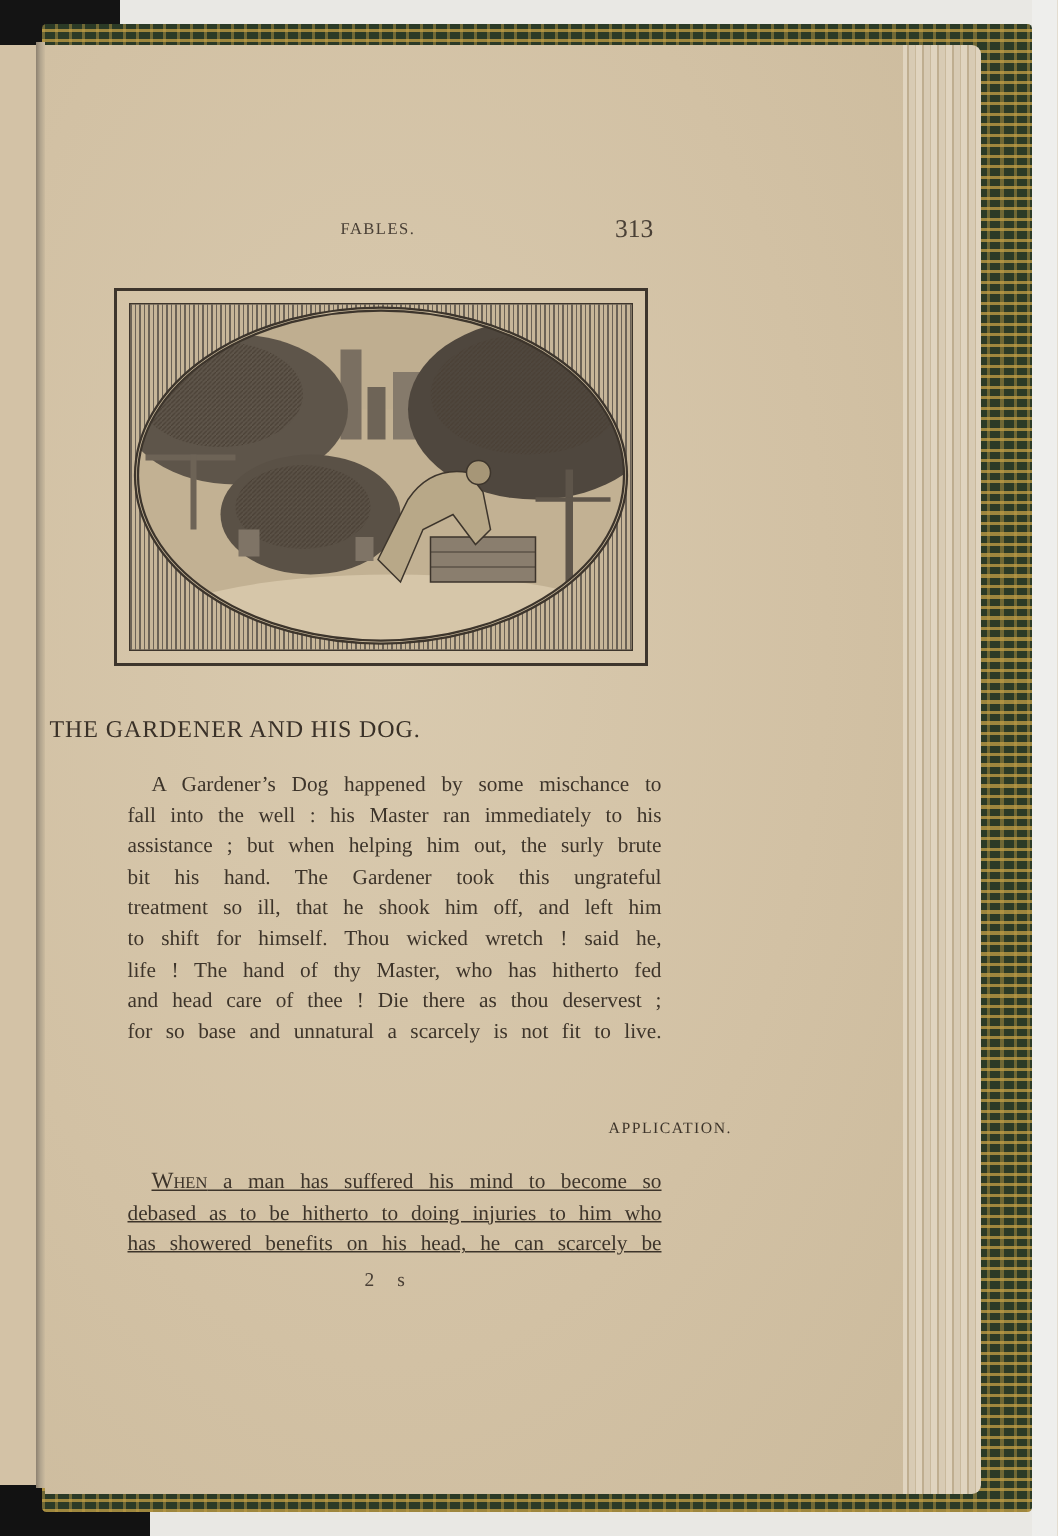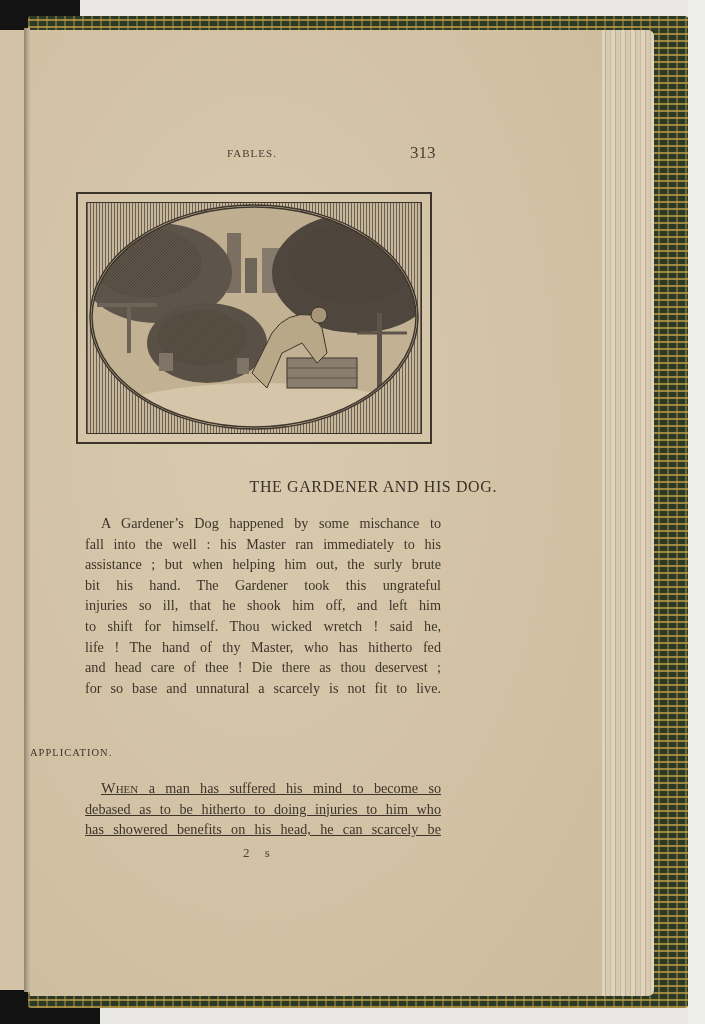--- a/index.html
+++ b/index.html
@@ -61,32 +61,32 @@
     border: 2px solid #3d352c; box-sizing: border-box; padding: 8px;
   }
   .illustration .inner {
     width: 100%; height: 100%; box-sizing: border-box; border: 1.5px solid #3d352c;
     background: repeating-linear-gradient(90deg, #6b6256 0 1px, #c7b699 1px 3px);
     position: relative; overflow: hidden;
   }
   .illustration svg { position: absolute; left: 0; top: 0; }
 
   .story-title {
-    position: absolute; top: 448px; left: 15px; width: 452px; text-align: right;
+    position: absolute; top: 448px; left: 3px; width: 452px; text-align: left;
     font-size: 16px; letter-spacing: 0.6px; color: #3a3128;
   }
   .body-text {
     position: absolute; left: 43px; width: 368px;
     font-size: 14.2px; line-height: 20.6px; text-align: justify; color: #3d342a;
   }
   .body-text .line { display: block; text-align: justify; text-align-last: justify; white-space: nowrap; margin-left: 12px; }
   .body-text .line.indent { padding-left: 16px; }
   .story-text { top: 483px; }
   .application-heading {
-    position: absolute; top: 717px; left: 0; width: 458px; text-align: left;
+    position: absolute; top: 717px; left: 0; width: 458px; text-align: right;
     font-size: 10.5px; letter-spacing: 1px; color: #3d342a;
   }
   .application-text { top: 778px - 0px; text-decoration: underline; }
   .signature {
     position: absolute; top: 815px; left: 213px; font-size: 13px; letter-spacing: 6px; color: #4a4036;
   }
   .smallcaps { font-variant: small-caps; font-size: 15.5px; }
 </style>
 </head>
 <body>
@@ -159,21 +159,21 @@
     </div>
   </div>
 
   <div class="story-title">THE GARDENER AND HIS DOG.</div>
 
   <div class="body-text story-text">
     <span class="line indent">A Gardener’s Dog happened by some mischance to</span>
     <span class="line">fall into the well : his Master ran immediately to his</span>
     <span class="line">assistance ; but when helping him out, the surly brute</span>
     <span class="line">bit his hand.   The Gardener took this ungrateful</span>
-    <span class="line">injuries so ill, that he shook him off, and left him</span>
+    <span class="line">treatment so ill, that he shook him off, and left him</span>
     <span class="line">to shift for himself.   Thou wicked wretch !  said he,</span>
     <span class="line">life !   The hand of thy Master, who has hitherto fed</span>
     <span class="line">and head care of thee !   Die there as thou deservest ;</span>
     <span class="line">for so base and unnatural a scarcely is not fit to live.</span>
   </div>
 
   <div class="application-heading">APPLICATION.</div>
 
   <div class="body-text application-text" style="top:748px;">
     <span class="line indent"><span class="smallcaps">When</span> <span>a man has suffered his mind to become so</span></span>

